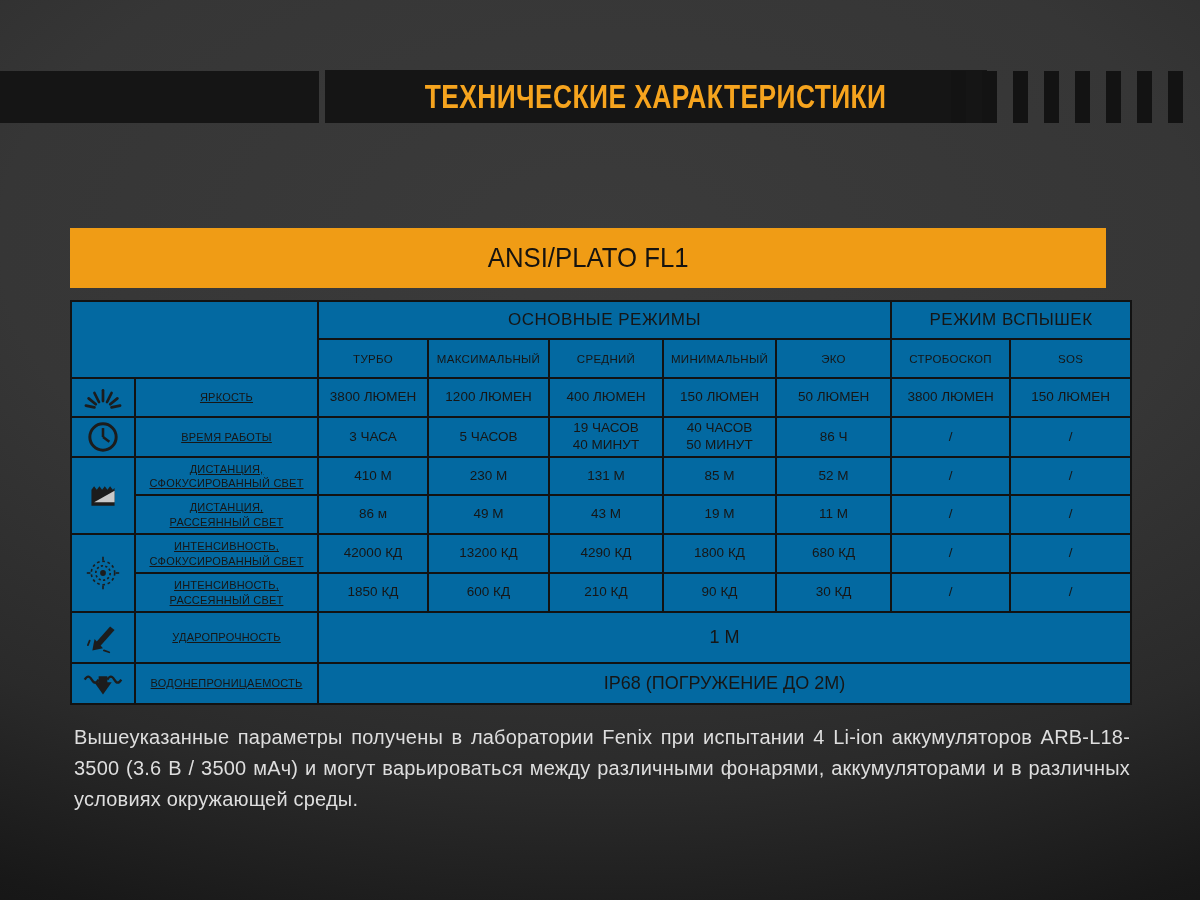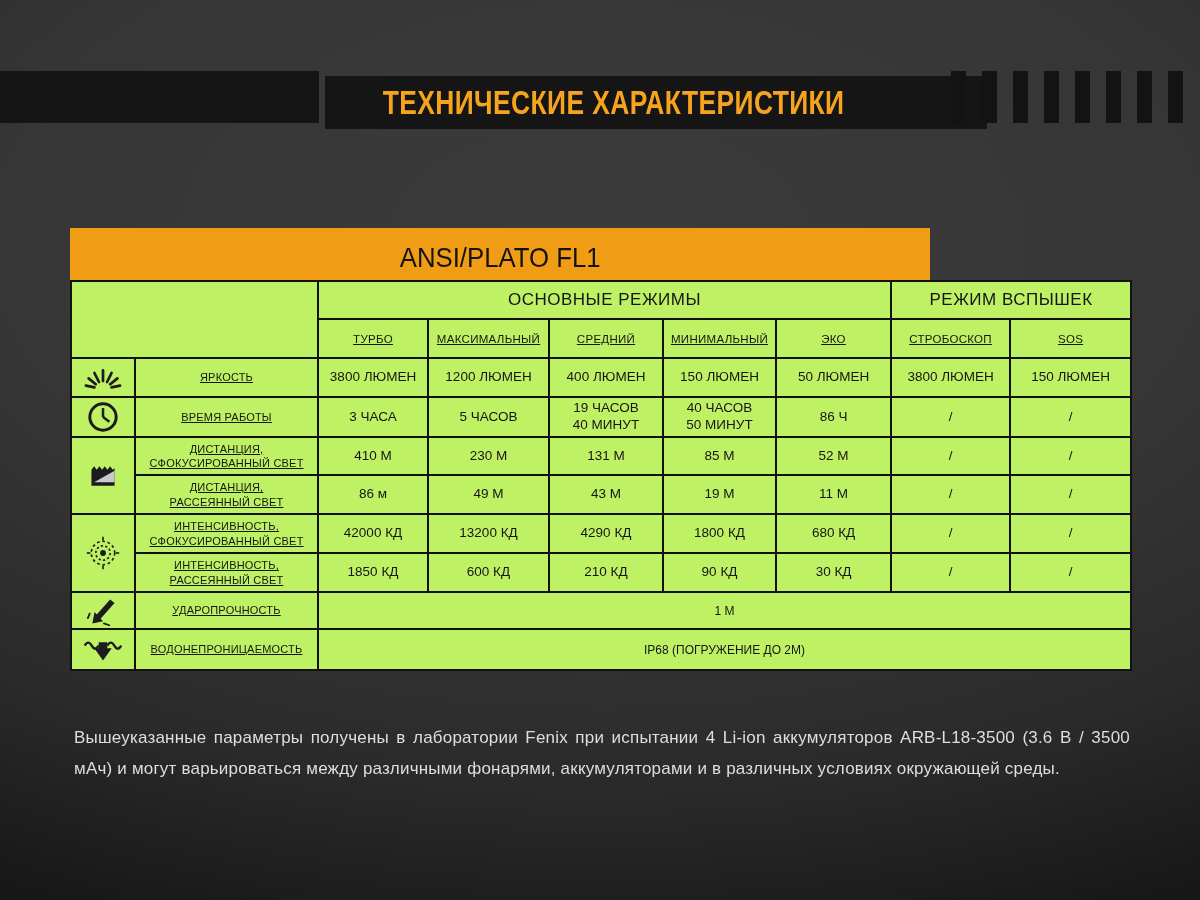--- a/index.html
+++ b/index.html
@@ -12,68 +12,68 @@
     overflow:hidden;
   }
 
   
   .banner-left-bar {
     position:absolute; left:0; top:71px; width:319px; height:52px;
     background:#151515;
   }
   .banner-title-bar {
     position:absolute; left:325px; top:70px; width:662px; height:53px;
-    background:#151515; display:flex; align-items:center; margin-top:6px;
+    background:#151515; display:flex; align-items:center; justify-content:center;
   }
   .banner-title-bar h1 {
     color:#f6a41e; font-size:33px; font-weight:bold; white-space:nowrap;
     transform:scaleX(0.8); letter-spacing:0.5px;
   }
   .banner-dashes {
     position:absolute; left:951px; top:71px; height:52px;
     display:flex; gap:16px;
   }
   .banner-dashes .dash { width:15px; height:52px; background:#131313; }
 
   
   .fl1-header {
-    position:absolute; left:70px; top:228px; width:860px; height:60px;
+    position:absolute; left:70px; top:228px; width:1036px; height:60px;
     background:#f09c15; display:flex; align-items:center; justify-content:center;
   }
   .fl1-header h2 {
     color:#151310; font-size:28px; font-weight:500; transform:scaleX(0.92);
     white-space:nowrap;
   }
 
   
   table.spec-table {
-    position:absolute; left:70px; top:280px; width:1060px;
+    position:absolute; left:70px; top:300px; width:1060px;
     border-collapse:collapse; table-layout:fixed;
-    background:#bef264; border:2px solid #121212;
+    background:#0369a1; border:2px solid #121212;
   }
   .spec-table td, .spec-table th {
     border:2px solid #121212; color:#161616;
     text-align:center; vertical-align:middle; padding:1px 2px;
     overflow:hidden;
   }
   .group-header { font-size:17px; font-weight:400; letter-spacing:0.5px; }
-  .mode-header  { font-size:11.5px; font-weight:400; letter-spacing:0.3px;text-decoration:underline; }
+  .mode-header  { font-size:11.5px; font-weight:400; letter-spacing:0.3px; }
   .icon-cell    { padding:0; }
   .icon-cell .ic { display:flex; align-items:center; justify-content:center; }
   .label-cell {
     font-size:11px; text-align:left; padding-left:10px;
     white-space:pre-line; line-height:1.3; letter-spacing:0.2px;text-decoration:underline;
   }
   .value-cell { font-size:13.5px; white-space:pre-line; line-height:1.25; }
-  .span-cell  { font-size:12px; }
+  .span-cell  { font-size:18px; }
 
   
   .footnote {
     position:absolute; left:74px; top:722px; width:1056px;
-    color:#dedede; font-size:17px; line-height:31px;
+    color:#dedede; font-size:20px; line-height:31px;
     text-align:justify; letter-spacing:0.2px;
   }
 </style>
 </head>
 <body>
 
 <div class="banner-left-bar"></div>
 <div class="banner-title-bar">
   <h1>ТЕХНИЧЕСКИЕ ХАРАКТЕРИСТИКИ</h1>
 </div>
@@ -232,21 +232,21 @@
 РАССЕЯННЫЙ СВЕТ</td>
     <td class="value-cell">1850 КД</td>
     <td class="value-cell">600 КД</td>
     <td class="value-cell">210 КД</td>
     <td class="value-cell">90 КД</td>
     <td class="value-cell">30 КД</td>
     <td class="value-cell">/</td>
     <td class="value-cell">/</td>
   </tr>
 
-  <tr style="height:37px">
+  <tr style="height:51px">
     <td class="icon-cell">
           <span class="ic">
       <svg viewBox="0 0 40 36" width="36" height="32">
         <polygon fill="#1c1c1c" points="28,5 33,9 17,27 12,23"></polygon>
         <polygon fill="#1c1c1c" points="8,32 20,29.5 10.5,19"></polygon>
         <g stroke="#1c1c1c" stroke-width="2" stroke-linecap="round">
           <line x1="21" y1="32" x2="27" y2="34"></line>
           <line x1="3" y1="26" x2="5" y2="21"></line>
         </g>
       </svg>

